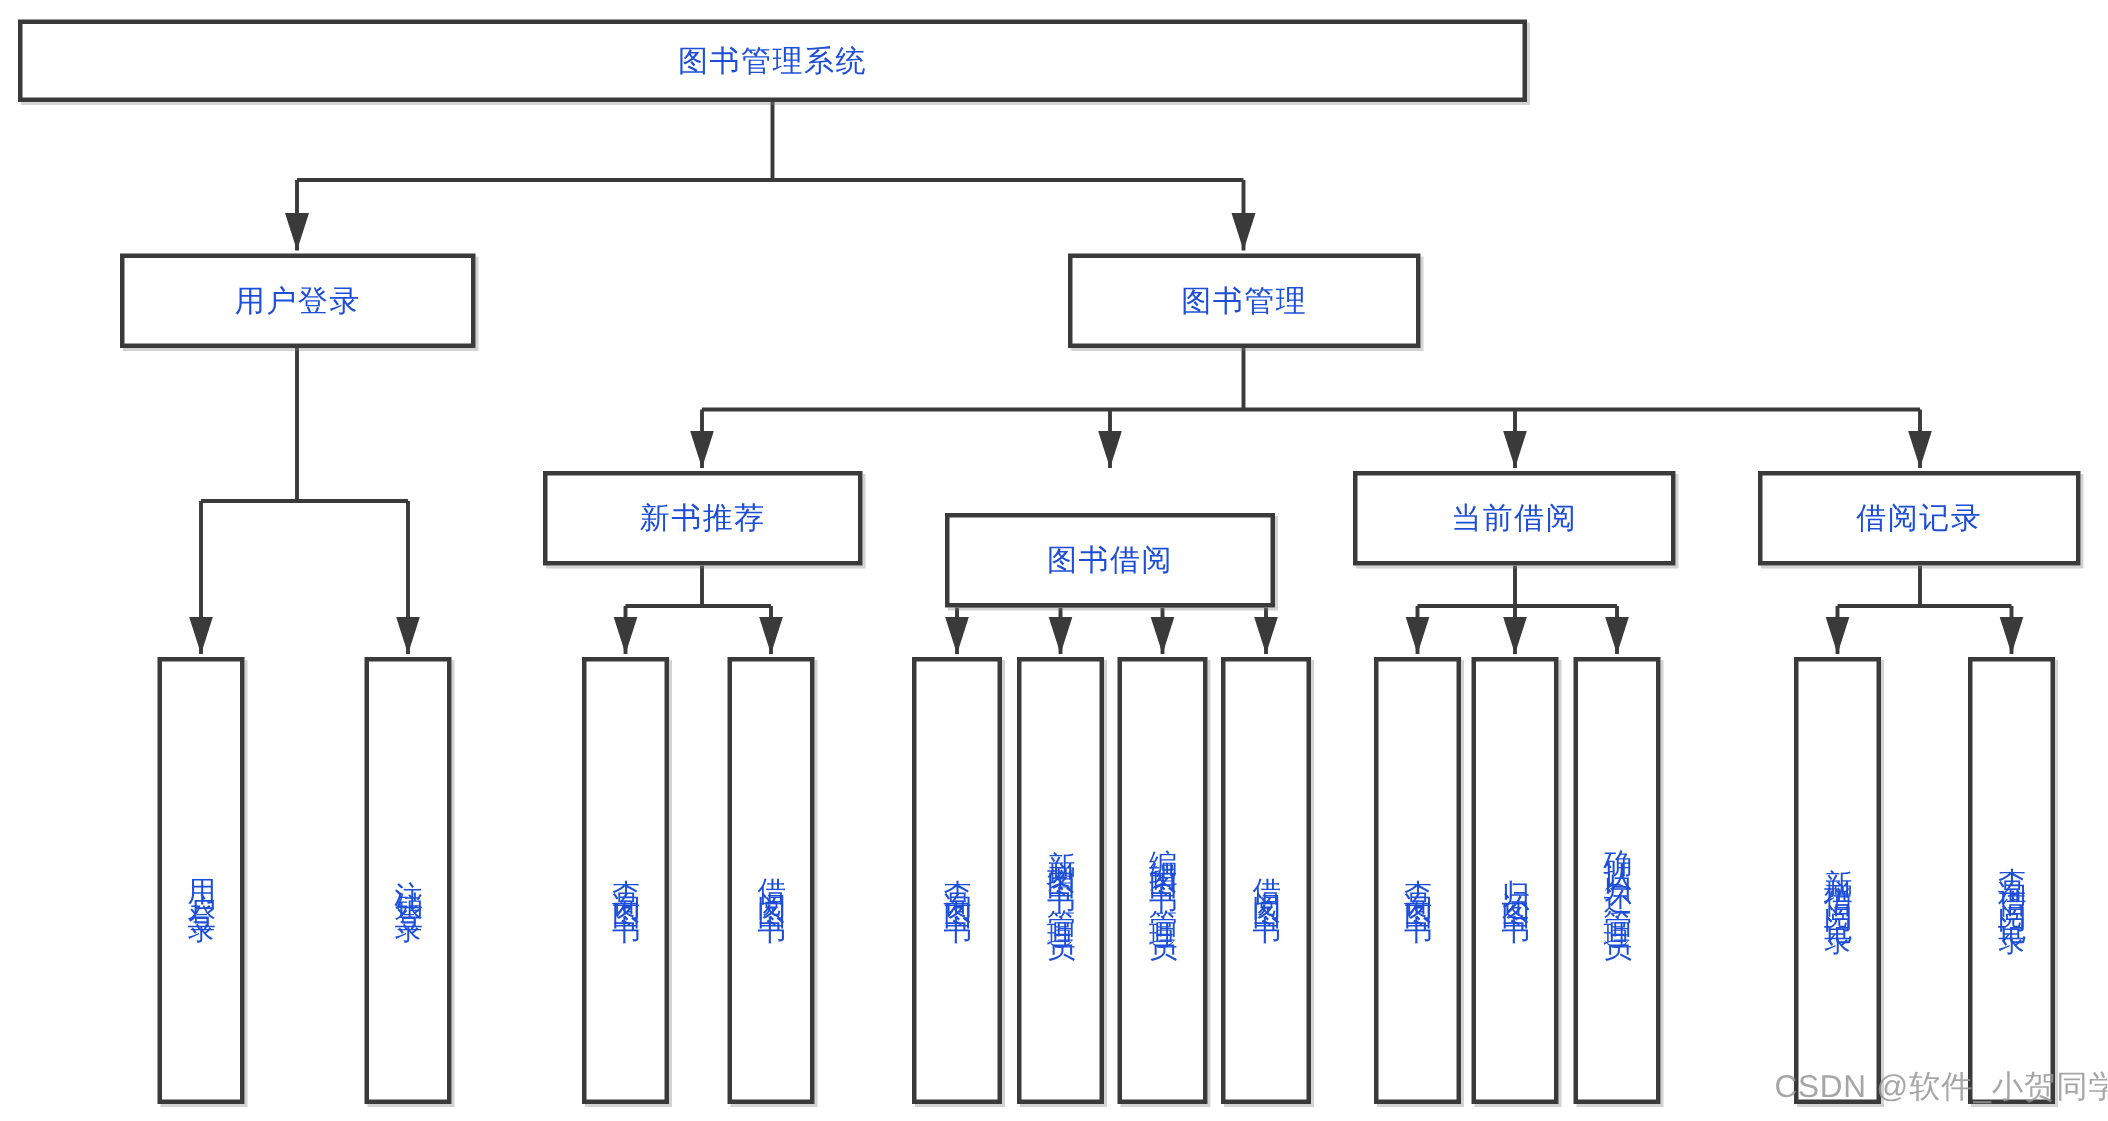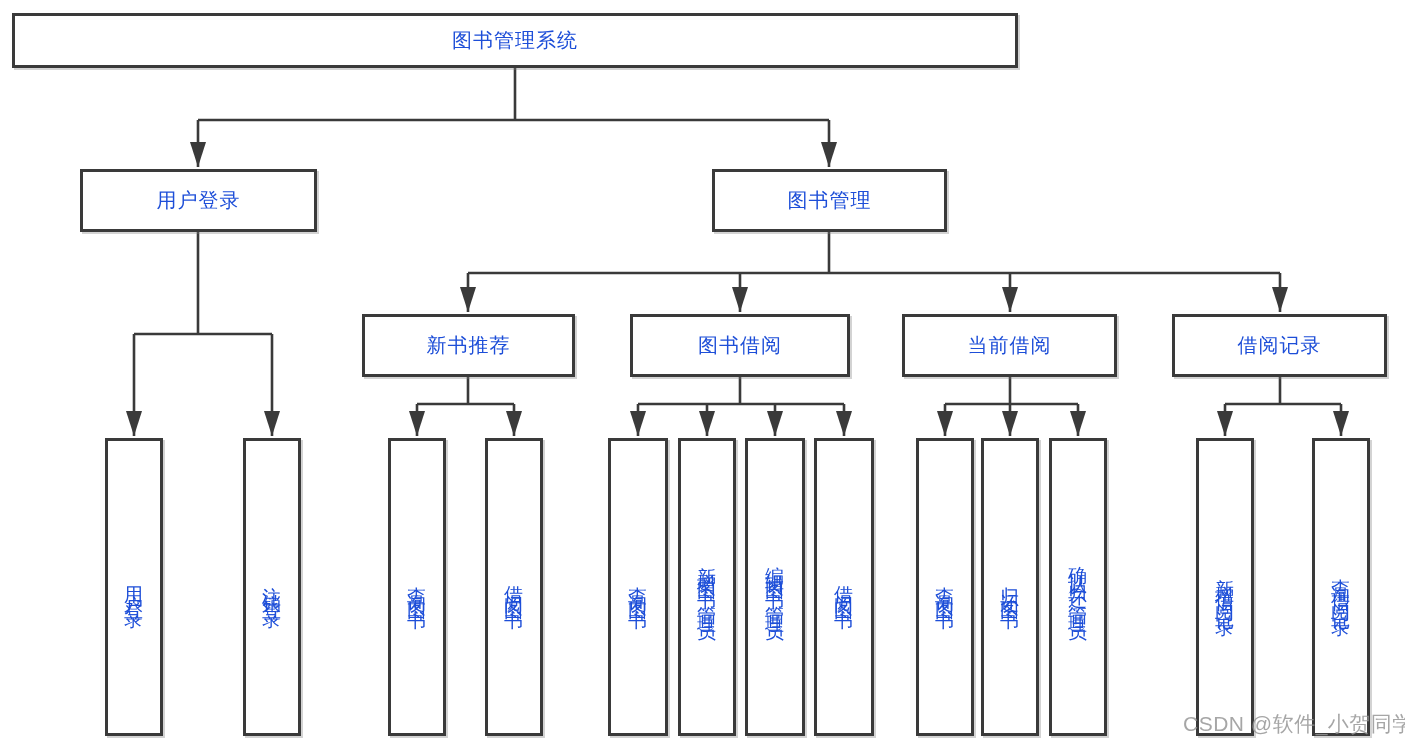--- a/index.html
+++ b/index.html
@@ -90,21 +90,21 @@
       <path d="M1341,404 L1341,436" marker-end="url(#ah)"></path>
     </g>
   </svg>
 
   <div class="node h-node root">图书管理系统</div>
 
   <div class="node h-node l2" style="left:80px;width:237px;">用户登录</div>
   <div class="node h-node l2" style="left:712px;width:235px;">图书管理</div>
 
   <div class="node h-node l3" style="left:362px;width:213px;">新书推荐</div>
-  <div class="node h-node l3" style="left:630px;width:220px;">图书借阅</div>
+  <div class="node h-node l3" style="left:630px;width:220px;margin-top:28px;">图书借阅</div>
   <div class="node h-node l3" style="left:902px;width:215px;">当前借阅</div>
   <div class="node h-node l3" style="left:1172px;width:215px;">借阅记录</div>
 
   <div class="node leaf" style="left:105px;">用户登录</div>
   <div class="node leaf" style="left:243px;">注销登录</div>
 
   <div class="node leaf" style="left:388px;">查询图书</div>
   <div class="node leaf" style="left:485px;">借阅图书</div>
 
   <div class="node leaf" style="left:608px;width:60px;">查询图书</div>

